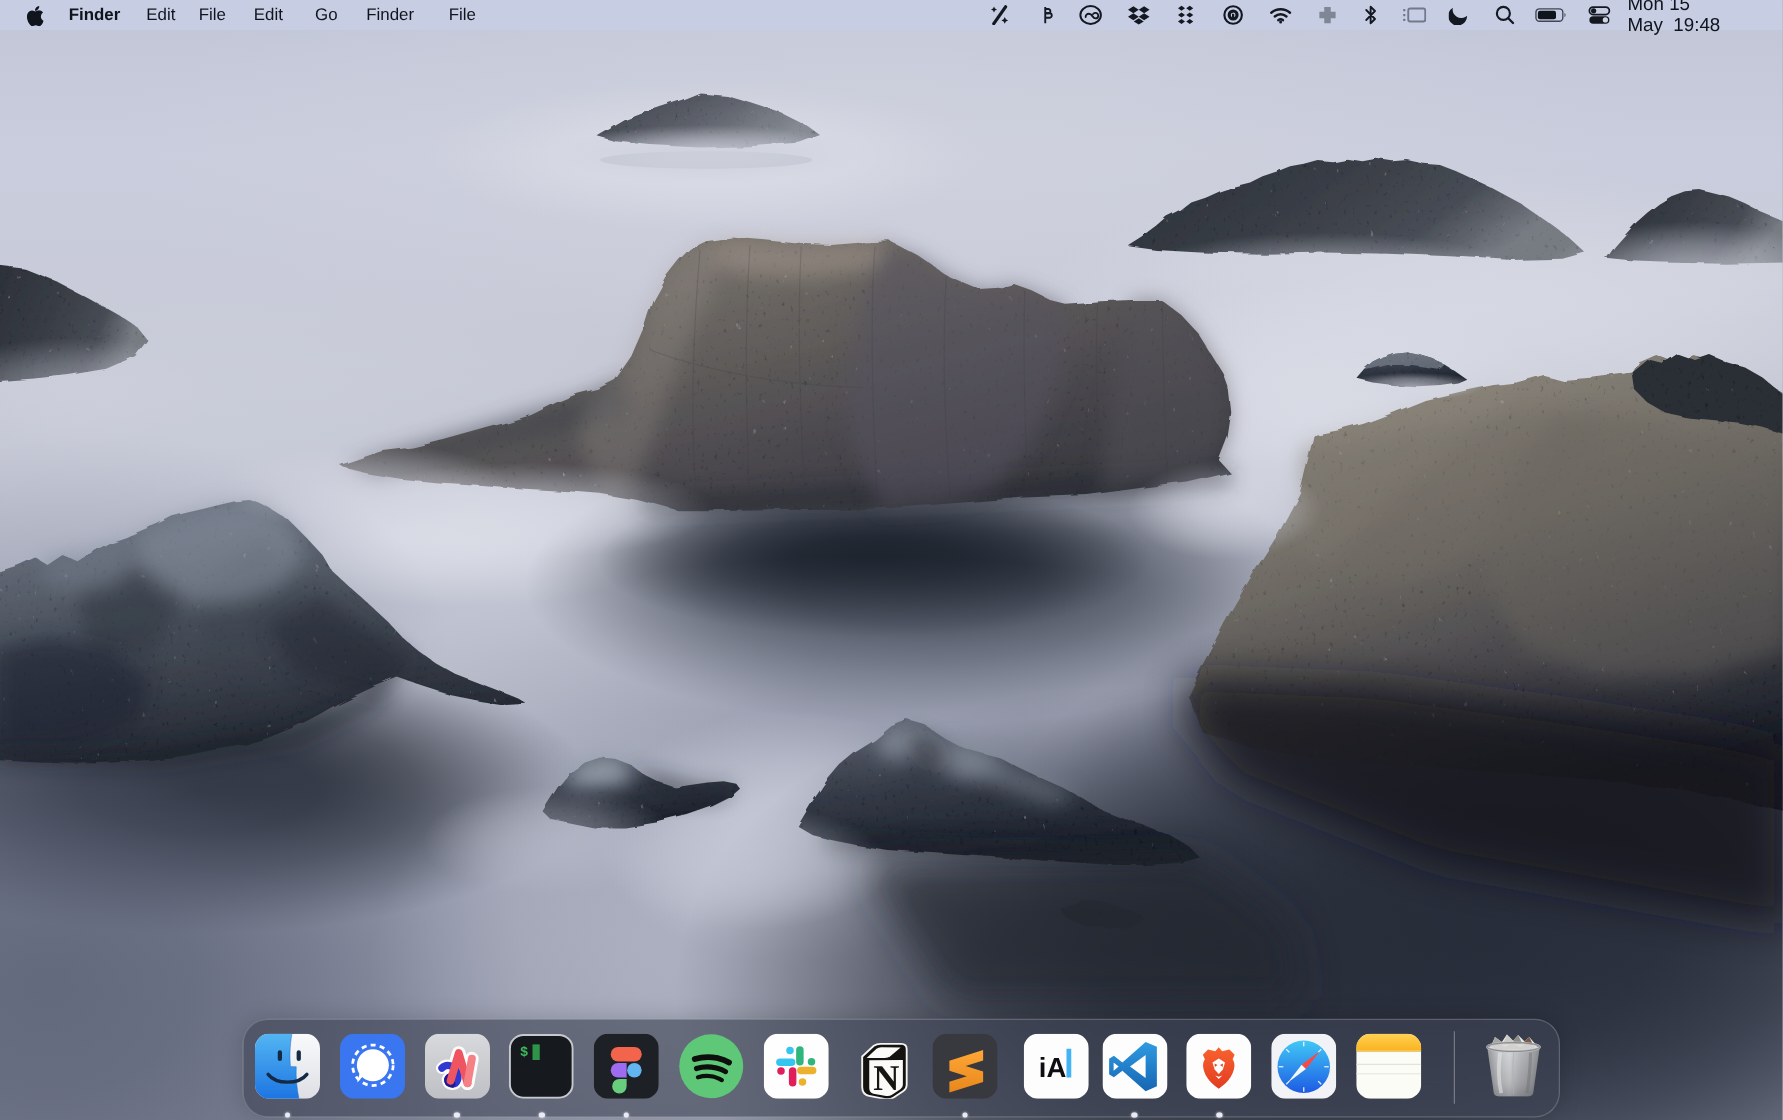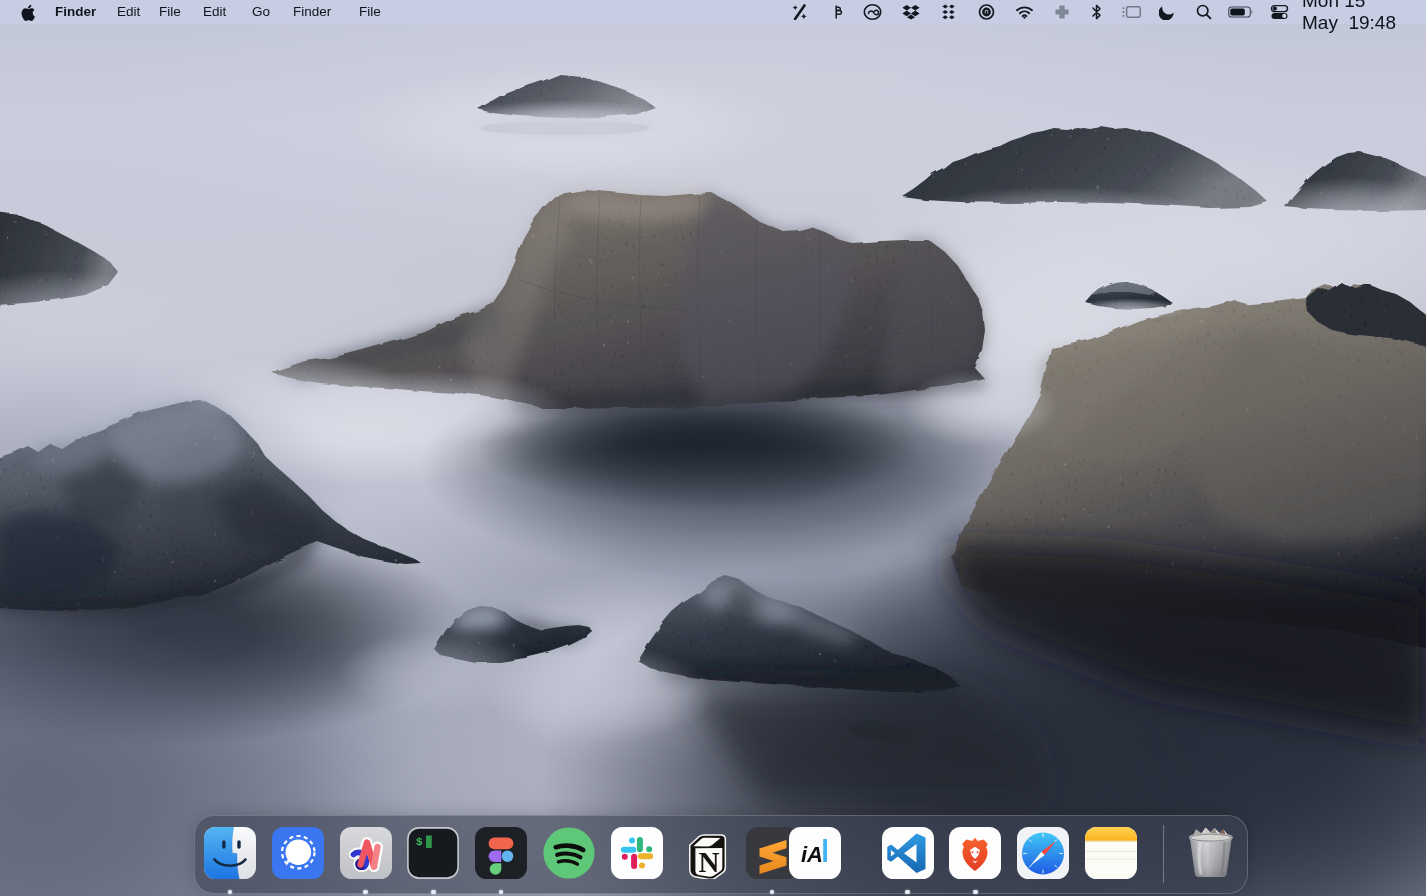--- a/index.html
+++ b/index.html
@@ -527,21 +527,21 @@
         <path d="M23.6,6.2 a2.3,2.3 0 0 1 0,3.6 Z" fill="#3f4757"></path>
       </svg></span>
   <span class="mic" style="left:1270px;"><svg width="19" height="16" viewBox="0 0 19 16">
         <g>
           <rect x="1.5" y="1.6" width="16" height="6" rx="3" fill="none" stroke="#141821" stroke-width="1.4"></rect>
           <circle cx="4.9" cy="4.6" r="2.1" fill="#141821"></circle>
           <rect x="1.5" y="8.9" width="16" height="6" rx="3" fill="#141821"></rect>
           <circle cx="14.3" cy="11.9" r="2.1" fill="#cfd5e4"></circle>
         </g>
       </svg></span>
-  <span class="abs" style="left:1302px;top:0;height:24px;display:flex;align-items:center;font-size:19px;color:#10141c;">Mon 15 May&nbsp;&nbsp;19:48</span>
+  <span class="abs" style="left:1302px;top:0;height:24px;display:flex;align-items:center;font-size:15px;color:#10141c;">Mon 15 May&nbsp;&nbsp;19:48</span>
 </div>
 
 <div id="dock">
   <div class="di" style="left:9px;"><svg width="52" height="52" viewBox="0 0 52 52">
     <defs>
       <linearGradient id="fnb" x1="0" y1="0" x2="0" y2="1">
             <stop offset="0" stop-color="#53b5f3"></stop>
             <stop offset="1" stop-color="#1d75e2"></stop>
           </linearGradient>
       <linearGradient id="fnw" x1="0" y1="0" x2="0" y2="1">
@@ -627,21 +627,21 @@
   <div class="di" style="left:551.1px;"><svg width="52" height="52" viewBox="0 0 52 52">
     <defs>
           <linearGradient id="subg" x1="0" y1="0" x2="0" y2="1">
             <stop offset="0" stop-color="#ffa735"></stop>
             <stop offset="1" stop-color="#e8871c"></stop>
           </linearGradient>
         </defs>
     <rect width="52" height="52" rx="11.5" fill="#37393f"></rect>
     <path d="M13.5,21.5 L40.5,13 L40.5,21.3 L26.5,25.7 L40.5,30.2 L40.5,38.6 L13.5,47 L13.5,38.4 L27.5,34 L13.5,29.6 Z" fill="url(#subg)"></path>
   </svg></div>
-  <div class="di" style="left:594px;font-style:italic;"><svg width="52" height="52" viewBox="0 0 52 52">
+  <div class="di" style="left:624px;"><svg width="52" height="52" viewBox="0 0 52 52">
     <rect width="52" height="52" rx="11.5" fill="#fdfdfd"></rect>
     <text x="12" y="34.5" font-family="Liberation Sans,sans-serif" font-size="22" font-weight="700" fill="#0e0e12">iA</text>
     <rect x="34.2" y="12" width="3.8" height="23" fill="#41b4f6"></rect>
   </svg></div>
   <div class="di" style="left:686.7px;"><svg width="52" height="52" viewBox="0 0 52 52">
     <defs>
           <linearGradient id="vsg" x1="0" y1="0" x2="0" y2="1">
             <stop offset="0" stop-color="#2f9be2"></stop>
             <stop offset="1" stop-color="#1766b3"></stop>
           </linearGradient>

